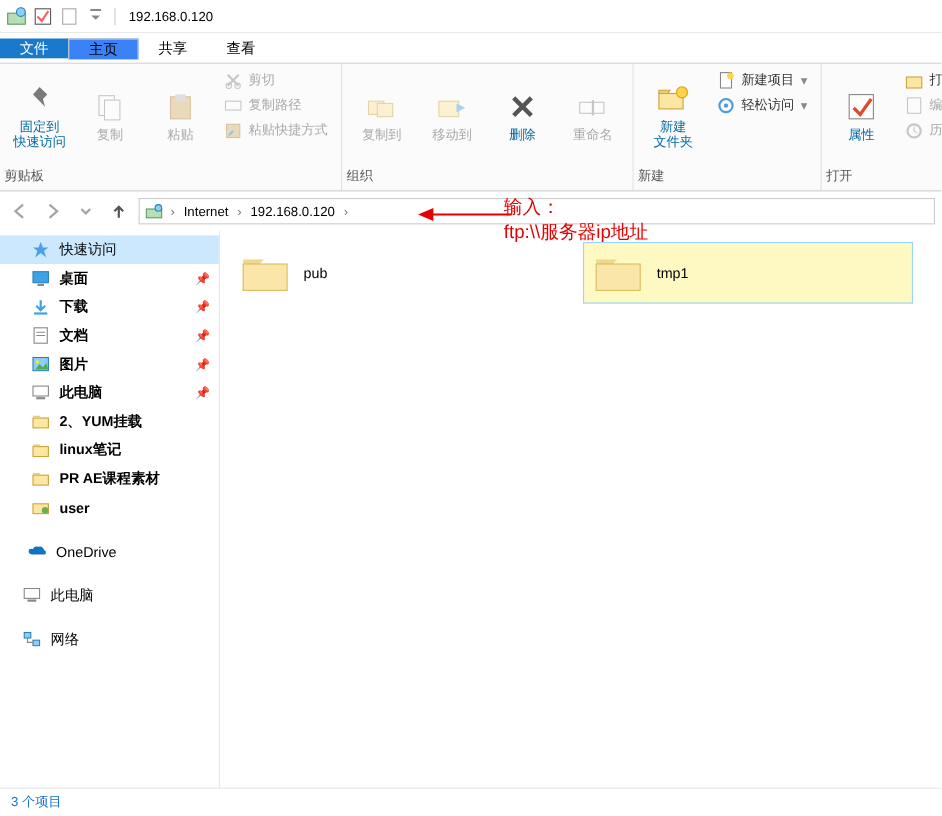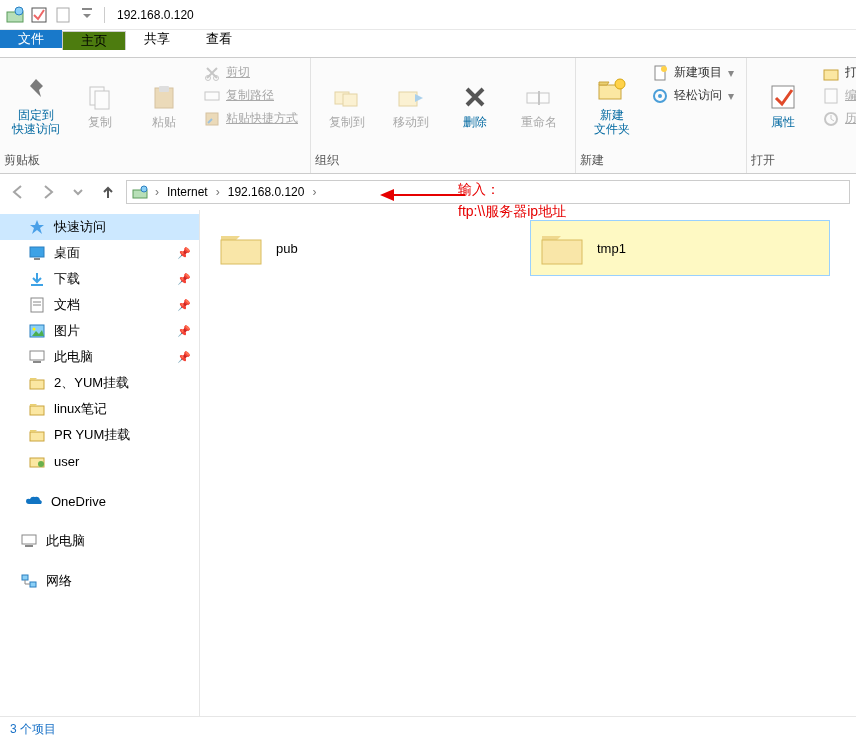--- a/index.html
+++ b/index.html
@@ -4,66 +4,66 @@
 <style>
 * { box-sizing: border-box; margin: 0; padding: 0; font-family: "Microsoft YaHei", "Segoe UI", sans-serif; }
 body { width: 856px; height: 742px; background: #fff; font-size: 12px; overflow: hidden; position: relative; }
 
 .title-bar { height: 30px; display: flex; align-items: center; padding: 0 4px; background: #fff; border-bottom: 1px solid #e8e8e8; }
 .title-bar .qat { display: flex; align-items: center; gap: 2px; }
 .title-bar .qat-item { width: 22px; height: 22px; display: flex; align-items: center; justify-content: center; }
 .title-bar .qat-sep { width: 1px; height: 16px; background: #ccc; margin: 0 4px; }
 .title-bar .title { margin-left: 8px; font-size: 12px; }
 
-.tabs { height: 28px; display: flex; align-items: flex-start; background: #fff; border-bottom: 1px solid #ccc; }
+.tabs { height: 28px; display: flex; align-items: center; background: #fff; border-bottom: 1px solid #ccc; }
 .tabs .tab { padding: 0 18px; display: flex; align-items: center; font-size: 13px; cursor: default; }
 .tabs .tab-file { background: #1979ca; color: #fff; }
-.tabs .tab.active { background: #4d7c0f; border: 1px solid #ccc; border-bottom: none; position: relative; top: 1px; }
+.tabs .tab.active { background: #3b82f6; border: 1px solid #ccc; border-bottom: none; position: relative; top: 1px; }
 
 .ribbon { height: 116px; background: #fbfbfb; display: flex; border-bottom: 1px solid #ccc; }
 .rgrp { border-right: 1px solid #e2e2e2; display: flex; flex-direction: column; padding: 2px 4px; }
 .rgrp .body { display: flex; flex: 1; }
 .rgrp .label { text-align: left; font-size: 12px; color: #555; padding: 2px 0; }
 .big-btn { display: flex; flex-direction: column; align-items: center; justify-content: center; width: 64px; padding: 4px 2px; }
 .big-btn .ico { width: 32px; height: 32px; display: flex; align-items: center; justify-content: center; }
 .big-btn .lbl { font-size: 12px; text-align: center; color: #0369a1; margin-top: 2px; line-height: 14px; }
 .big-btn.dis .lbl { color: #a9a9a9; }
 .big-btn.dis .ico { opacity: 0.45; }
 .small-col { display: flex; flex-direction: column; justify-content: flex-start; gap: 2px; padding: 2px 4px; }
 .small-btn { display: flex; align-items: center; gap: 6px; font-size: 12px; color: #333; padding: 2px 4px; white-space: nowrap; }
-.small-btn.dis { color: #a9a9a9; text-decoration: underline; }
+.small-btn.dis { color: #a9a9a9; }
 .small-btn .sico { width: 16px; height: 16px; display: flex; align-items: center; justify-content: center; }
 .small-btn.dis .sico { opacity: 0.45; }
 
 .nav-bar { height: 36px; display: flex; align-items: center; padding: 0 6px; gap: 6px; }
 .nav-bar .nav-btn { width: 24px; height: 24px; display: flex; align-items: center; justify-content: center; border-radius: 3px; }
 .nav-bar .nav-btn.dis { color: #a5a5a5; }
 .addr { flex: 1; height: 24px; border: 1px solid #ccc; display: flex; align-items: center; padding: 0 4px; gap: 2px; font-size: 12px; }
 .addr .chev { color: #777; padding: 0 4px; }
 .addr .seg { padding: 0 2px; }
 .addr .aicon { width: 18px; height: 18px; display:flex; align-items:center; justify-content:center; }
 
 .content { display: flex; height: 506px; }
 .nav-pane { width: 200px; border-right: 1px solid #e6e6e6; overflow-y: auto; padding: 4px 0; }
-.nav-item { display: flex; align-items: center; height: 26px; padding: 0 8px 0 28px; gap: 8px; font-size: 13px; position: relative; }
+.nav-item { display: flex; align-items: center; height: 26px; padding: 0 8px 0 28px; gap: 8px; font-size: 13px; position: relative; font-weight: bold; }
 .nav-item.header { font-weight: normal; }
 .nav-item.sel { background: #cce8ff; }
 .nav-item .pin { position: absolute; right: 8px; color: #888; font-size: 11px; }
 .nav-item .nicon { width: 18px; height: 18px; display:flex; align-items:center; justify-content:center; }
 .nav-group-gap { height: 14px; }
 
 .file-area { flex: 1; display: flex; align-items: flex-start; padding: 10px; gap: 20px; }
 .file-item { width: 300px; height: 56px; display: flex; align-items: center; padding: 4px 8px; gap: 12px; }
 .file-item.sel { background: #fef9c3; border: 1px solid #99d1ff; }
 .file-item .ficon { width: 46px; height: 40px; }
 .file-item .fname { font-size: 13px; }
 
 .status-bar { height: 26px; border-top: 1px solid #e6e6e6; display: flex; align-items: center; padding: 0 10px; font-size: 12px; color: #1a72c7; }
 
-.annotation { position: absolute; color: #e60000; font-size: 14px; line-height: 22px; pointer-events: none; }
+.annotation { position: absolute; color: #e60000; font-size: 17px; line-height: 22px; pointer-events: none; }
 .arrow { position: absolute; pointer-events: none; }
 
 svg { display: block; }
 </style>
 </head>
 <body>
 
 <div class="title-bar">
   <div class="qat">
     <div class="qat-item">
@@ -408,21 +408,21 @@
         </div>
       <span>linux笔记</span>
     </div>
     <div class="nav-item">
       <div class="nicon">
           <svg width="16" height="14">
             <rect x="1" y="4" width="14" height="9" fill="#fbe7a2" stroke="#caa43d"></rect>
             <path d="M1 4 L6 4 L8 2 L1 2Z" fill="#e9cf73"></path>
           </svg>
         </div>
-      <span>PR YUM挂载</span>
+      <span>PR AE课程素材</span>
     </div>
     <div class="nav-item">
       <div class="nicon">
           <svg width="16" height="14">
             <rect x="1" y="4" width="14" height="9" fill="#fbe7a2" stroke="#caa43d"></rect>
             <circle cx="12" cy="10" r="3" fill="#6ab04c"></circle>
           </svg>
         </div>
       <span>user</span>
     </div>

